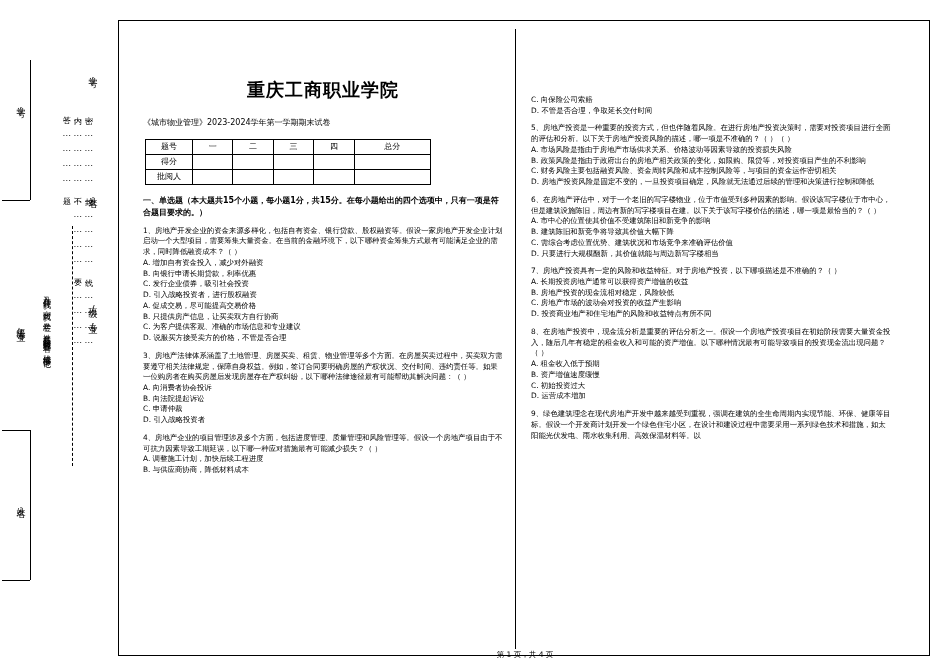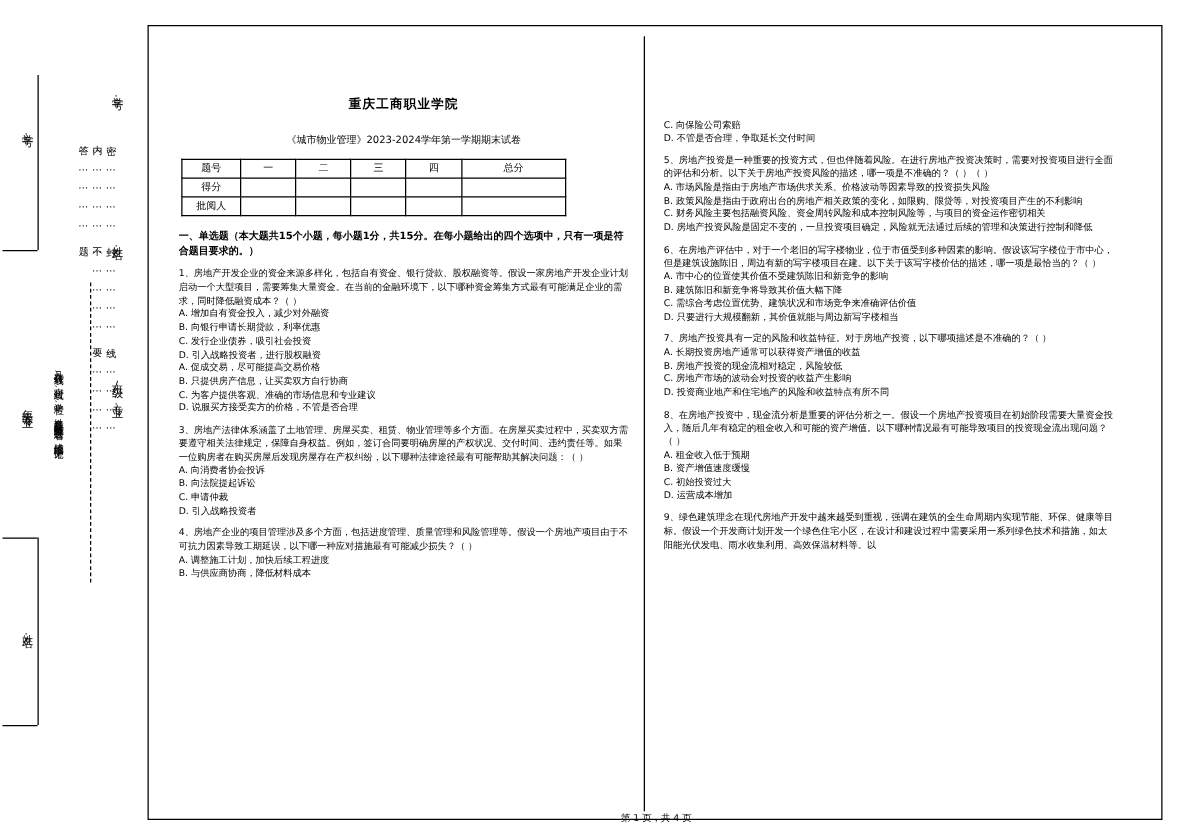--- a/index.html
+++ b/index.html
@@ -69,34 +69,34 @@
     line-height:1.45;
   }
   .col-left{left:24px;}
   .col-right{left:412px;}
   .divider{
     position:absolute;left:396px;top:8px;height:620px;border-left:1px solid #000;
   }
 
   h1.school{
     text-align:center;
-    font-size:10px;
+    font-size:18px;
     font-weight:bold;
     margin:56px 0 0 0;
     letter-spacing:1px;
   }
   .examline{
-    text-align:center;
+    text-align:left;
     font-size:8px;
     margin:14px 0 10px 0;
   }
 
   table.scoretable{
     border-collapse:collapse;
-    width:308px;
+    width:286px;
     margin:6px 0 10px 2px;
     font-size:8px;
   }
   table.scoretable td{
     border:1px solid #000;
     height:14px;
     text-align:center;
     padding:0;
   }
   table.scoretable td.head{width:46px;}

